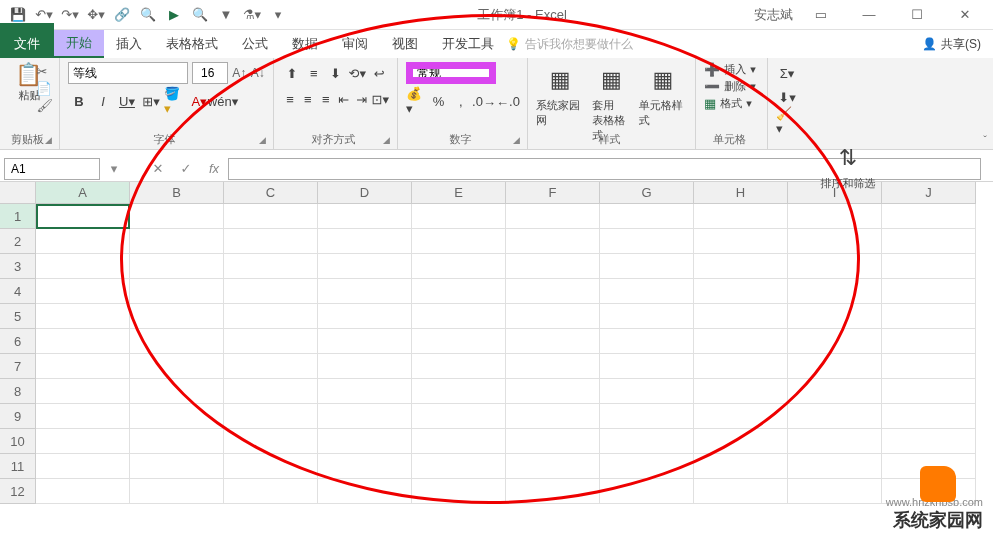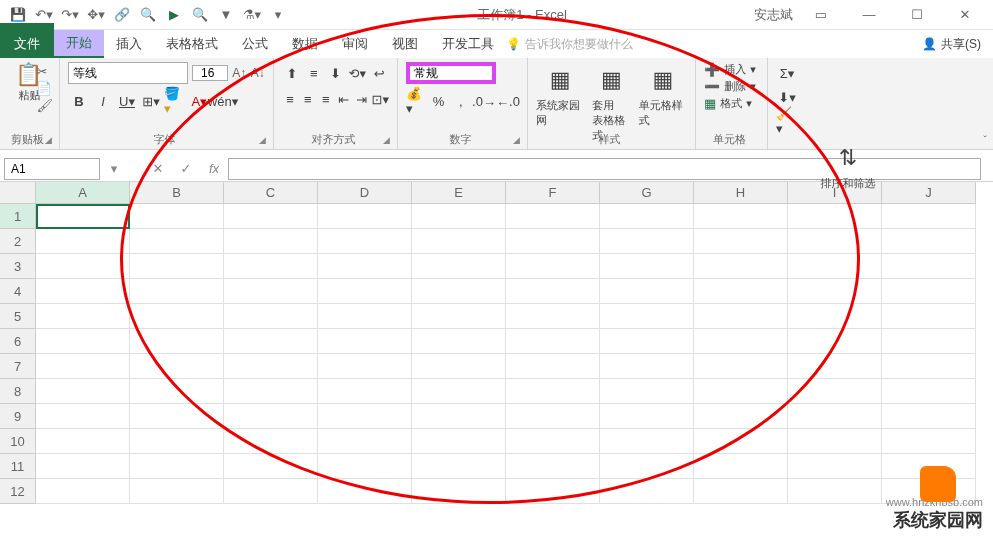--- a/index.html
+++ b/index.html
@@ -29,33 +29,33 @@
     .clipboard-grp { width: 60px; }
     .paste-big { display: flex; flex-direction: column; align-items: center; cursor: pointer; }
     .paste-icon { font-size: 22px; }
     .paste-txt { font-size: 11px; color: #444; }
     .clip-side { position: absolute; right: 6px; top: 6px; display: flex; flex-direction: column; gap: 2px; }
     .clip-mini { font-size: 13px; cursor: pointer; color: #666; }
     
     .font-grp { width: 214px; }
     .font-row1 { display: flex; gap: 4px; align-items: center; margin-bottom: 6px; }
     .font-name { width: 120px; height: 22px; border: 1px solid #ababab; background: #fff; font-size: 12px; padding: 0 4px; }
-    .font-size { width: 36px; height: 16px; border: 1px solid #ababab; background: #fff; font-size: 12px; padding: 0 8px; }
+    .font-size { width: 36px; height: 22px; border: 1px solid #ababab; background: #fff; font-size: 12px; padding: 0 8px; }
     .mini-btn { width: 18px; height: 22px; display: flex; align-items: center; justify-content: center; font-size: 12px; color: #666; cursor: pointer; }
     .font-row2 { display: flex; gap: 2px; align-items: center; }
     .fmt-btn { width: 22px; height: 22px; display: flex; align-items: center; justify-content: center; font-size: 13px; color: #444; cursor: pointer; }
     .fmt-btn.b { font-weight: bold; }
     .fmt-btn.i { font-style: italic; }
     .fmt-btn.u { text-decoration: underline; }
     
     .align-grp { width: 124px; }
     .align-row { display: flex; gap: 2px; margin-bottom: 4px; }
     
     .wrap-grp { width: 130px; }
-    .num-fmt { width: 90px; height: 22px; border: 4px solid #d946ef; background: #fff; font-size: 12px; padding: 4px 4px; margin-bottom: 6px; }
+    .num-fmt { width: 90px; height: 22px; border: 7px solid #d946ef; background: #fff; font-size: 12px; padding: 4px 4px; margin-bottom: 6px; }
     .num-row { display: flex; gap: 2px; }
     
     .styles-grp { width: 168px; display: flex; flex-direction: row; gap: 8px; }
     .style-big { display: flex; flex-direction: column; align-items: center; cursor: pointer; font-size: 11px; color: #444; }
     .style-icon { width: 36px; height: 36px; display: flex; align-items: center; justify-content: center; font-size: 22px; }
     
     .cells-grp { width: 72px; }
     .cell-item { display: flex; align-items: center; gap: 4px; font-size: 11px; color: #444; cursor: pointer; margin-bottom: 2px; }
     .cell-icon { font-size: 13px; color: #217346; }
     

